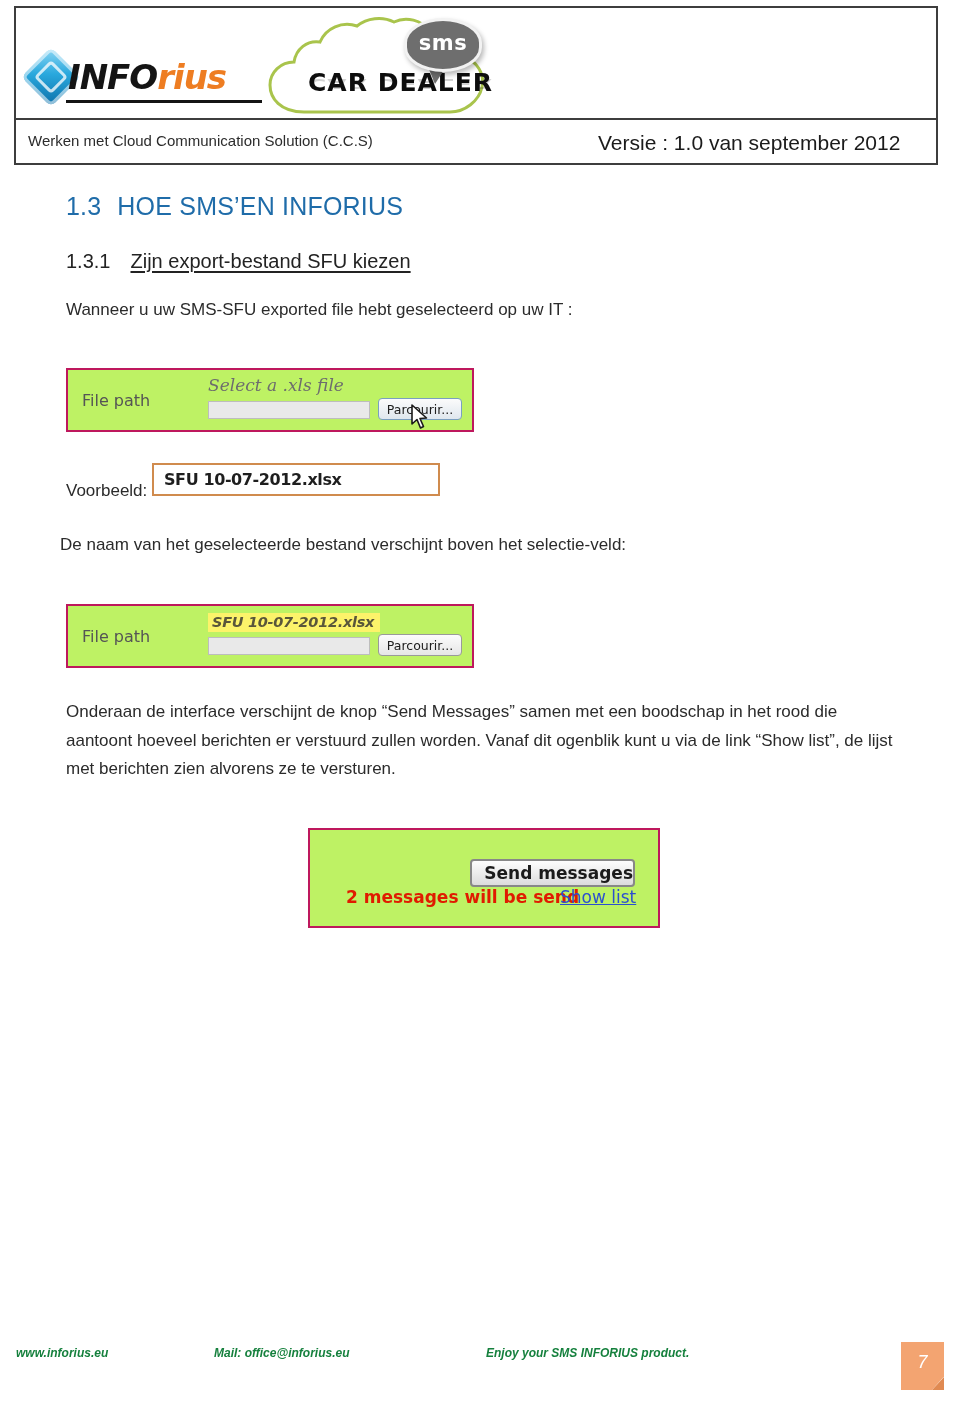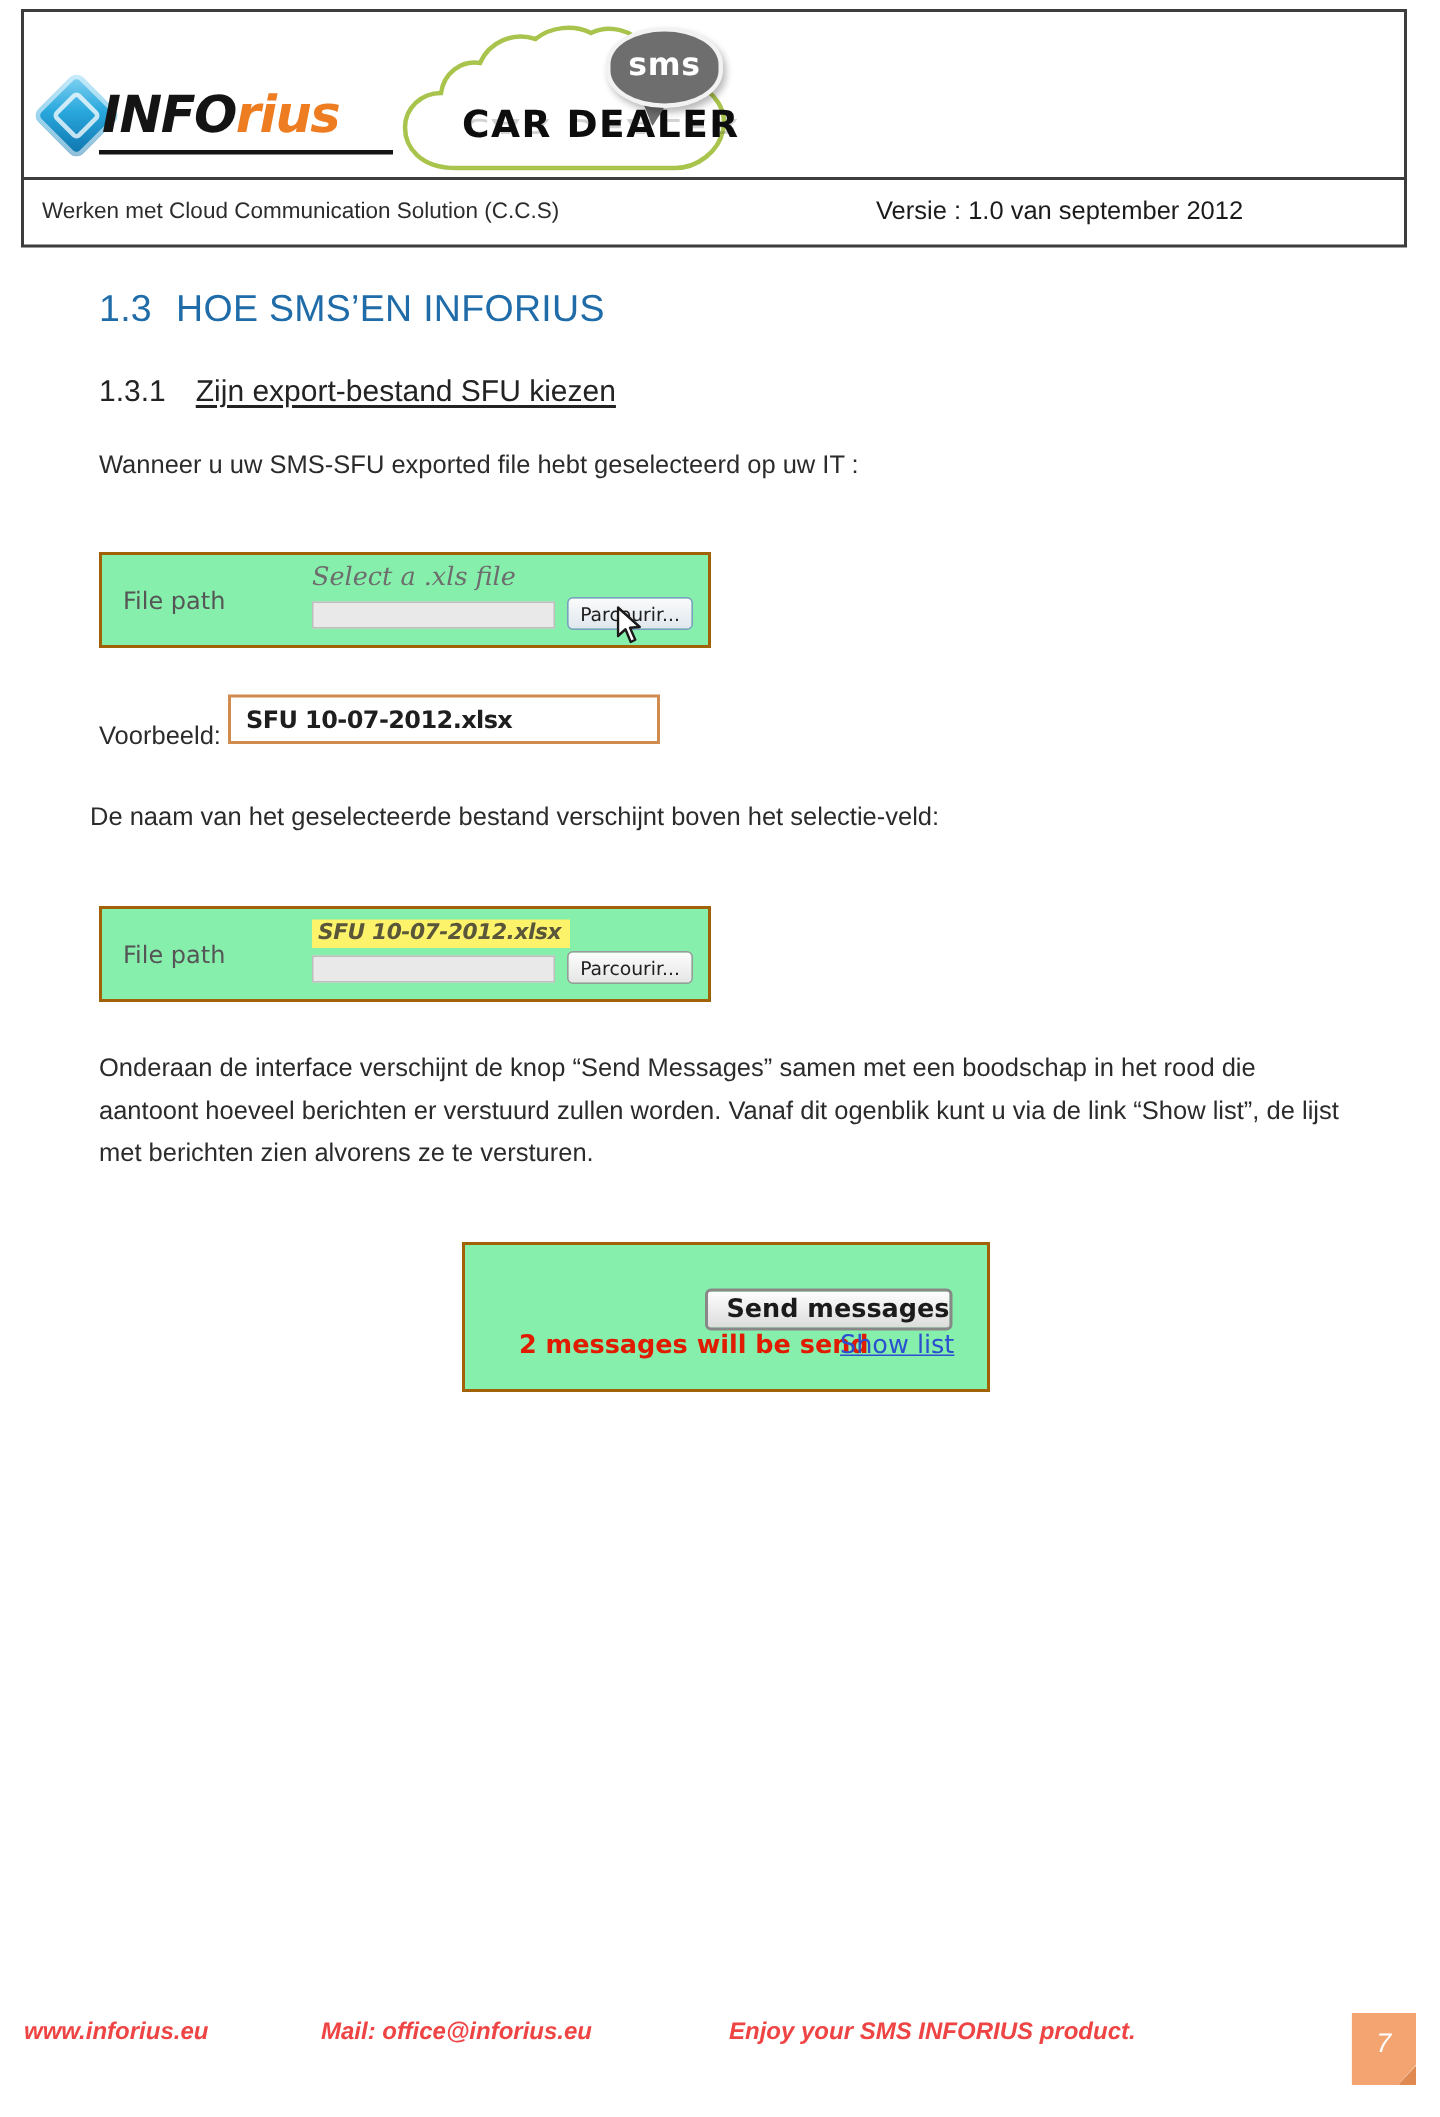--- a/index.html
+++ b/index.html
@@ -180,23 +180,23 @@
   .hb-left {
     position: absolute;
     left: 12px;
     top: 12px;
     font-size: 15px;
     color: #2c2c2c;
     white-space: nowrap;
   }
   .hb-right {
     position: absolute;
-    left: 568px;
+    left: 582px;
     top: 11px;
-    font-size: 17px;
+    font-size: 21px;
     color: #1b1b1b;
     white-space: nowrap;
   }
 
   
   .content { position: absolute; left: 0; top: 0; width: 960px; }
 
   .h1 {
     position: absolute;
     left: 66px;
@@ -234,22 +234,22 @@
     position: absolute;
     left: 66px;
     top: 481px;
     font-size: 17px;
     color: #2b2b2b;
   }
 
   
   .shot {
     position: absolute;
-    border: 2px solid #a16207;
-    background: #86efac;
+    border: 2px solid #be185d;
+    background: #bef264;
     box-sizing: border-box;
   }
 
   
   .shot-filepath-1 { left: 66px; top: 368px; width: 408px; height: 64px; }
   .shot-filepath-2 { left: 66px; top: 604px; width: 408px; height: 64px; }
 
   .fp-label {
     position: absolute;
     left: 14px;
@@ -392,22 +392,22 @@
     white-space: nowrap;
   }
 
   
   .footer { position: absolute; left: 0; top: 1346px; width: 960px; height: 40px; }
   .footer-item {
     position: absolute;
     font-family: "Liberation Sans", sans-serif;
     font-style: italic;
     font-weight: bold;
-    font-size: 16px;
-    color: #ef4444;
+    font-size: 12px;
+    color: #15803d;
     white-space: nowrap;
   }
   .f1 { left: 16px; top: 0; }
   .f2 { left: 214px; top: 0; }
   .f3 { left: 486px; top: 0; }
 
   .page-tag {
     position: absolute;
     left: 901px;
     top: 1342px;

